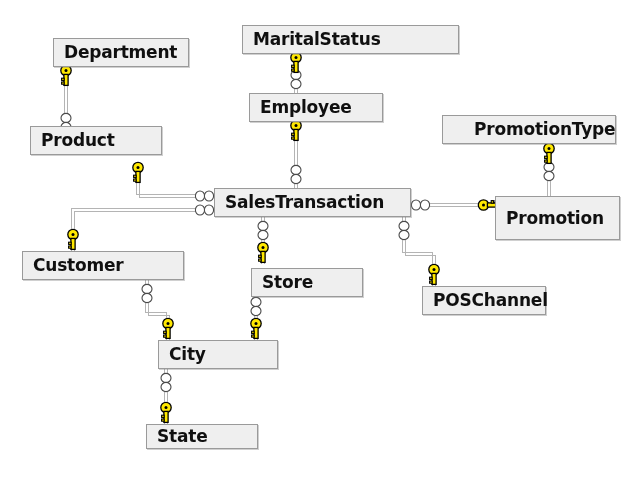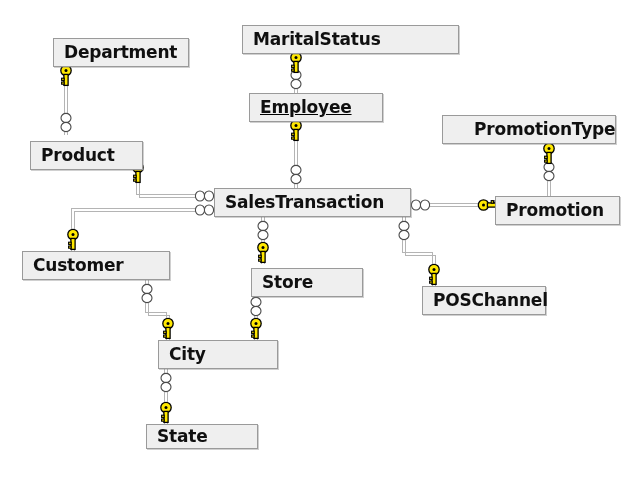--- a/index.html
+++ b/index.html
@@ -227,41 +227,41 @@
   </svg>
 
   <div class="entity-box" style="left:45px;  top:38px;  width:136px; height:29px;">
     <span class="entity-label">Department</span>
   </div>
 
   <div class="entity-box" style="left:234px; top:25px;  width:217px; height:29px;">
     <span class="entity-label">MaritalStatus</span>
   </div>
 
-  <div class="entity-box" style="left:241px; top:93px;  width:134px; height:29px;text-decoration:underline;">
+  <div class="entity-box" style="left:241px; top:93px;  width:134px; height:29px;">
     <span class="entity-label">Employee</span>
   </div>
 
   <div class="entity-box" style="left:434px; top:115px; width:174px; height:29px;padding-left:21px;">
     <span class="entity-label">PromotionType</span>
   </div>
 
-  <div class="entity-box" style="left:22px;  top:141px; width:113px; height:29px;">
+  <div class="entity-box" style="left:22px;  top:126px; width:132px; height:29px;">
     <span class="entity-label">Product</span>
   </div>
 
   <div class="entity-box" style="left:206px; top:188px; width:197px; height:29px;">
     <span class="entity-label">SalesTransaction</span>
   </div>
 
-  <div class="entity-box" style="left:487px; top:196px; width:125px; height:29px;">
+  <div class="entity-box" style="left:487px; top:196px; width:125px; height:44px;">
     <span class="entity-label">Promotion</span>
   </div>
 
-  <div class="entity-box" style="left:14px;  top:251px; width:148px; height:29px;">
+  <div class="entity-box" style="left:14px;  top:251px; width:162px; height:29px;">
     <span class="entity-label">Customer</span>
   </div>
 
   <div class="entity-box" style="left:243px; top:268px; width:112px; height:29px;">
     <span class="entity-label">Store</span>
   </div>
 
   <div class="entity-box" style="left:414px; top:286px; width:124px; height:29px;">
     <span class="entity-label">POSChannel</span>
   </div>

